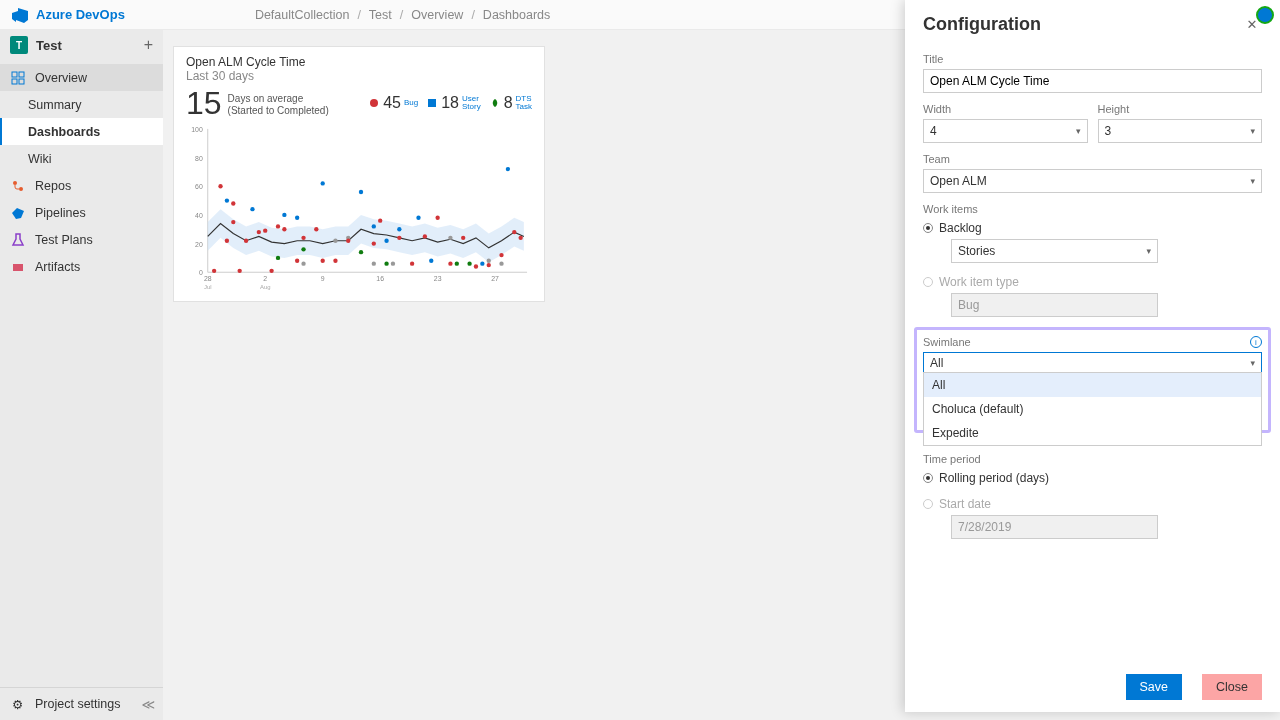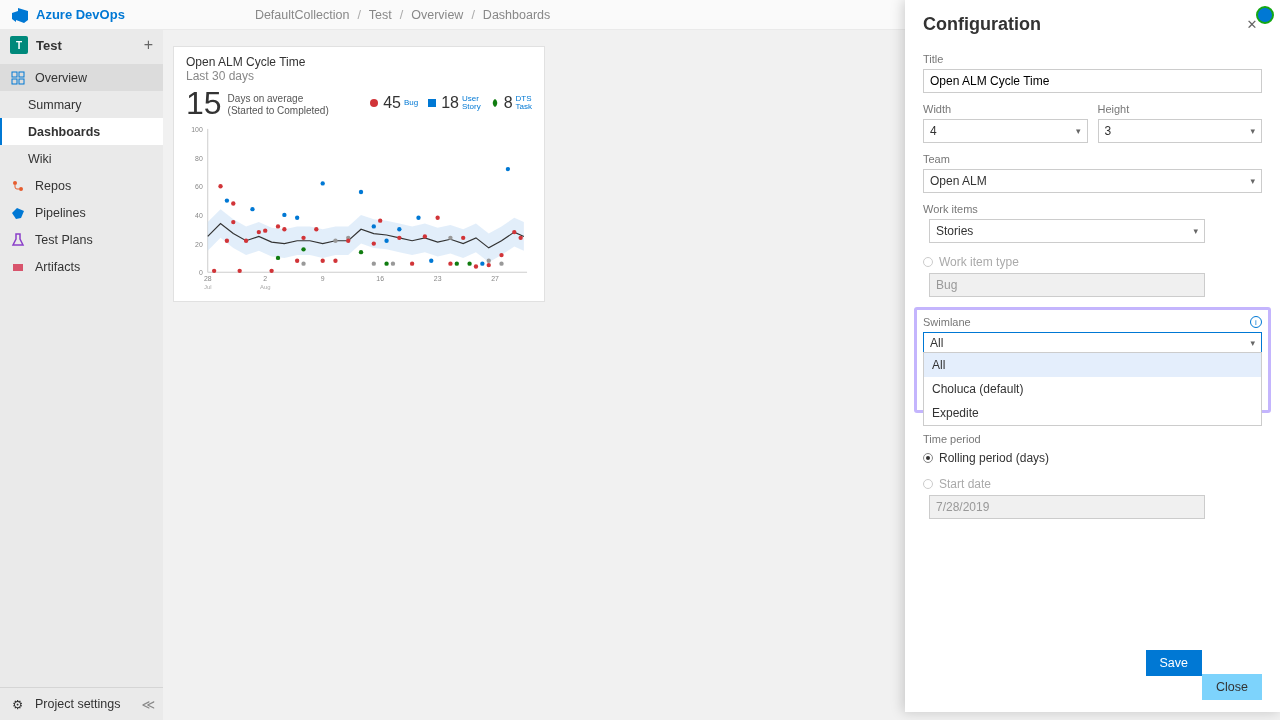--- a/index.html
+++ b/index.html
@@ -54,38 +54,38 @@
 .panel-body { padding: 0 18px; flex: 1; overflow: visible; font-size: 12px; }
 .field-label { font-size: 11px; color: #777; margin-top: 10px; margin-bottom: 4px; }
 .text-input, .select { width: 100%; height: 24px; border: 1px solid #ccc; padding: 0 6px; font-size: 12px; background: #fff; }
 .select { display: flex; align-items: center; justify-content: space-between; }
 .row { display: flex; gap: 10px; }
 .row > div { flex: 1; }
 .radio-row { display: flex; align-items: center; gap: 6px; margin-top: 6px; }
 .radio { width: 10px; height: 10px; border: 1px solid #888; border-radius: 50%; display: inline-block; }
 .radio.checked::after { content: ""; display: block; width: 4px; height: 4px; background: #333; border-radius: 50%; margin: 2px; }
 .radio.disabled { border-color: #ccc; }
-.indent-field { margin-left: 6px; margin-top: 4px; width: 276px; }
+.indent-field { margin-left: 28px; margin-top: 4px; width: 207px; }
 .disabled-input { background: #f0f0f0; color: #999; }
 .info-icon { width: 12px; height: 12px; border: 1px solid #0078d4; border-radius: 50%; font-size: 8px; color: #0078d4; display: inline-flex; align-items: center; justify-content: center; margin-left: auto; }
 
 
 .highlight-box { border: 3px solid #c4b5fd; border-radius: 3px; padding: 4px 6px 56px; margin-left: -9px; margin-right: -9px; position: relative; }
 .highlight-box .field-label { display: flex; align-items: center; margin-top: 2px; }
 .swimlane-select { border: 1px solid #0078d4; height: 22px; display: flex; align-items: center; padding: 0 6px; background: #fff; font-size: 12px; }
 .dropdown-list { position: absolute; left: 6px; right: 6px; top: 42px; background: #fff; border: 1px solid #ccc; z-index: 10; }
 .dd-item { padding: 5px 8px; font-size: 12px; }
 .dd-item.selected { background: #e4eefc; }
 .add-criteria { display: flex; align-items: center; gap: 4px; color: #107c10; font-size: 12px; margin-top: 4px; position: absolute; left: 8px; bottom: 4px; }
 .add-criteria .plus-icon { font-weight: 700; }
 
-.panel-footer { padding: 12px 18px; display: flex; justify-content: flex-end; gap: 0; }
+.panel-footer { padding: 12px 18px; display: flex; justify-content: flex-end; gap: 20px; }
 .btn { height: 26px; padding: 0 14px; font-size: 12.5px; border: none; cursor: pointer; }
 .btn-primary { background: #0078d4; color: #fff; }
-.btn-secondary { background: #7dd3fc; color: #333; margin-top: 24px; }
+.btn-secondary { background: #fca5a5; color: #333; }
 
 .chev { font-size: 9px; color: #666; }
 .app-badge { width: 18px; height: 18px; background: #0078d4; border-radius: 50%; position: absolute; top: 6px; right: 6px; border: 2px solid #14a814; z-index: 6; }
 </style>
 </head>
 <body>
 
 <div class="topbar">
   <svg class="logo" viewBox="0 0 16 16">
       <path fill="#0078d4" d="M0 6l6-2v-3l10 3v9l-4 3-8-3v2l-4-3z"></path>
@@ -326,20 +326,24 @@
       </div>
     </div>
 
     <div class="field-label">Team</div>
     <div class="select">
         <span>Open ALM</span>
         <span class="chev">▾</span>
       </div>
 
     <div class="field-label">Work items</div>
+    <div class="radio-row">
+      <span class="radio checked"></span>
+      <span>Backlog</span>
+    </div>
     <div class="indent-field">
       <div class="select">
           <span>Stories</span>
           <span class="chev">▾</span>
         </div>
     </div>
     <div class="radio-row" style="margin-top:12px">
       <span class="radio disabled"></span>
       <span style="color:#aaa">Work item type</span>
     </div>

